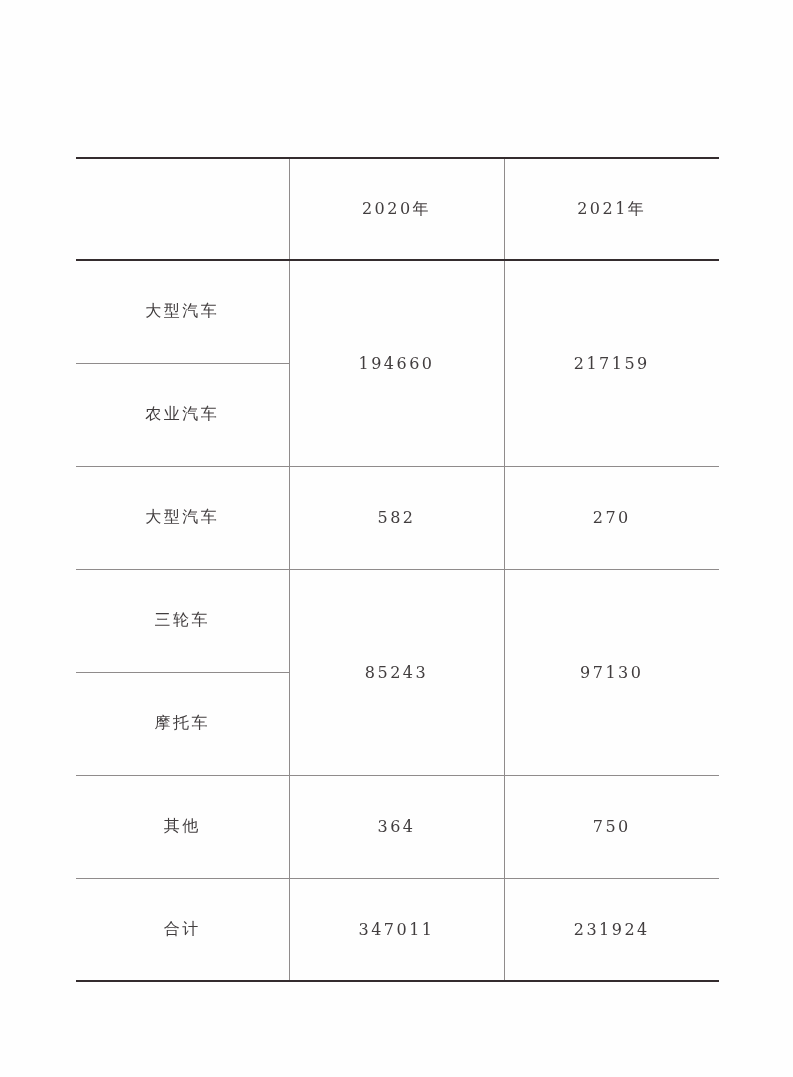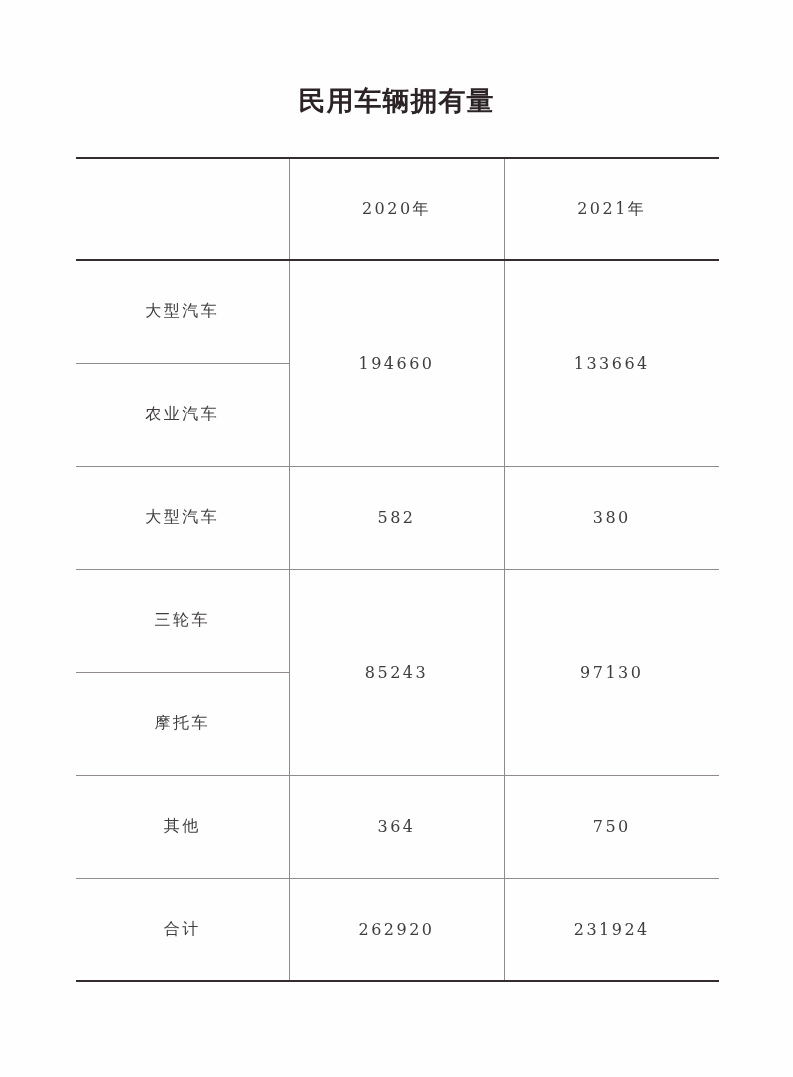--- a/index.html
+++ b/index.html
@@ -55,63 +55,62 @@
   .vline { border-left: 1px solid #8f8b8b; margin-left: 48px; }
   tr.rule-top > th,
   tr.rule-top > td { border-top: 1px solid #8f8b8b; }
   td.partial-bottom { border-bottom: 1px solid #8f8b8b; text-align: center; }
 </style>
 </head>
 <body>
 
 <div class="page">
 
-  <h1 class="title">民用车辆拥有量</h1>
 
   <table class="vehicle-table">
     <colgroup>
       <col class="c0">
       <col class="c1">
       <col class="c2">
     </colgroup>
     <thead>
       <tr>
         <th></th>
         <th class="vline">2020年</th>
         <th class="vline">2021年</th>
       </tr>
     </thead>
     <tbody>
       <tr>
         <td class="partial-bottom">大型汽车</td>
         <td class="vline" rowspan="2">194660</td>
-        <td class="vline" rowspan="2">133664</td>
+        <td class="vline" rowspan="2">217159</td>
       </tr>
       <tr>
         <td>农业汽车</td>
       </tr>
       <tr class="rule-top">
         <td>大型汽车</td>
         <td class="vline">582</td>
-        <td class="vline">380</td>
+        <td class="vline">270</td>
       </tr>
       <tr class="rule-top">
         <td class="partial-bottom">三轮车</td>
         <td class="vline" rowspan="2">85243</td>
         <td class="vline" rowspan="2">97130</td>
       </tr>
       <tr>
         <td>摩托车</td>
       </tr>
       <tr class="rule-top">
         <td>其他</td>
         <td class="vline">364</td>
         <td class="vline">750</td>
       </tr>
       <tr class="rule-top">
         <td>合计</td>
-        <td class="vline">262920</td>
+        <td class="vline">347011</td>
         <td class="vline">231924</td>
       </tr>
     </tbody>
   </table>
 
 </div>
 
 </body></html>

